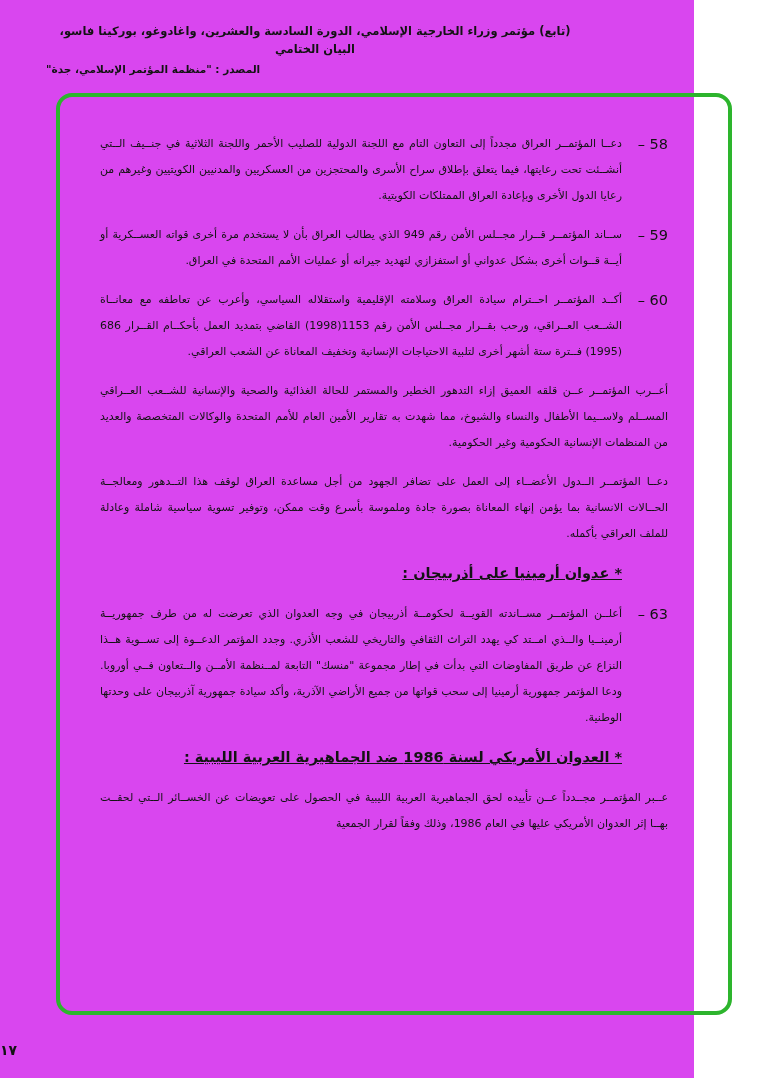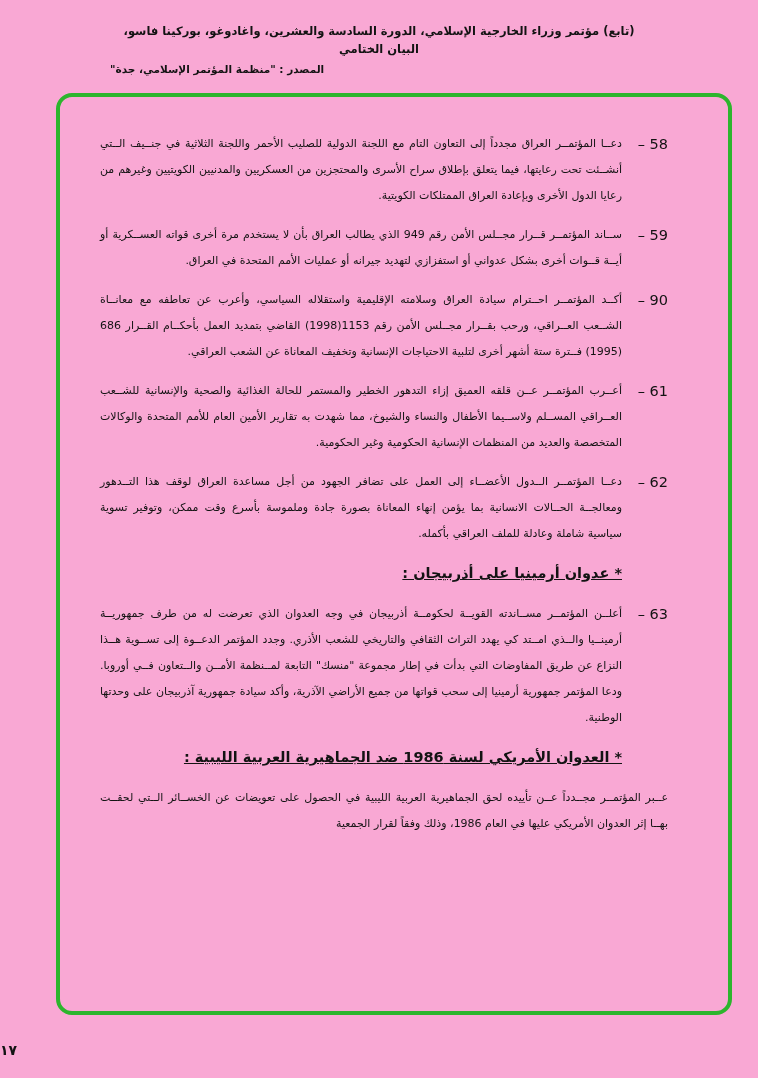--- a/index.html
+++ b/index.html
@@ -4,21 +4,21 @@
 <style>
   * { box-sizing: border-box; }
   html, body { margin: 0; padding: 0; }
   body {
     width: 758px; height: 1078px;
     background: #ffffff;
     font-family: "DejaVu Sans", "DejaVu Serif", sans-serif;
     color: #131313;
     overflow: hidden;
   }
-  .page { position: relative; width: 758px; height: 1078px; background:#f9a8d4; }
+  .page { position: relative; width: 694px; height: 1078px; background:#d946ef; }
 
   
   .header { position: absolute; top: 22px; right: 110px; width: 538px; direction: rtl; }
   .header-line1 { font-size: 11.5px; font-weight: bold; text-align: center; line-height: 1.6; }
   .header-line2 { font-size: 10.5px; font-weight: bold; text-align: left; margin-top: 4px; }
 
   
   .content-box {
     position: absolute; top: 93px; left: 56px;
     width: 676px; height: 922px;
@@ -77,31 +77,29 @@
       <div class="marker">58 –</div>
       <div class="ptext">دعــا المؤتمــر العراق مجدداً إلى التعاون التام مع اللجنة الدولية للصليب الأحمر واللجنة الثلاثية في جنــيف الــتي أنشــئت تحت رعايتها، فيما يتعلق بإطلاق سراح الأسرى والمحتجزين من العسكريين والمدنيين الكويتيين وغيرهم من رعايا الدول الأخرى وبإعادة العراق الممتلكات الكويتية.</div>
     </div>
 
     <div class="para">
       <div class="marker">59 –</div>
       <div class="ptext">ســاند المؤتمــر قــرار مجــلس الأمن رقم 949 الذي يطالب العراق بأن لا يستخدم مرة أخرى قواته العســكرية أو أيــة قــوات أخرى بشكل عدواني أو استفزازي لتهديد جيرانه أو عمليات الأمم المتحدة في العراق.</div>
     </div>
 
     <div class="para">
-      <div class="marker">90 –</div>
+      <div class="marker">60 –</div>
       <div class="ptext">أكــد المؤتمــر احــترام سيادة العراق وسلامته الإقليمية واستقلاله السياسي، وأعرب عن تعاطفه مع معانــاة الشــعب العــراقي، ورحب بقــرار مجــلس الأمن رقم 1153(1998) القاضي بتمديد العمل بأحكــام القــرار 686 (1995) فــترة ستة أشهر أخرى لتلبية الاحتياجات الإنسانية وتخفيف المعاناة عن الشعب العراقي.</div>
     </div>
 
     <div class="para">
-      <div class="marker">61 –</div>
       <div class="ptext">أعــرب المؤتمــر عــن قلقه العميق إزاء التدهور الخطير والمستمر للحالة الغذائية والصحية والإنسانية للشــعب العــراقي المســلم ولاســيما الأطفال والنساء والشيوخ، مما شهدت به تقارير الأمين العام للأمم المتحدة والوكالات المتخصصة والعديد من المنظمات الإنسانية الحكومية وغير الحكومية.</div>
     </div>
 
     <div class="para">
-      <div class="marker">62 –</div>
       <div class="ptext">دعــا المؤتمــر الــدول الأعضــاء إلى العمل على تضافر الجهود من أجل مساعدة العراق لوقف هذا التــدهور ومعالجــة الحــالات الانسانية بما يؤمن إنهاء المعاناة بصورة جادة وملموسة بأسرع وقت ممكن، وتوفير تسوية سياسية شاملة وعادلة للملف العراقي بأكمله.</div>
     </div>
 
     <div class="section-heading">* عدوان أرمينيا على أذربيجان :</div>
 
     <div class="para">
       <div class="marker">63 –</div>
       <div class="ptext">أعلــن المؤتمــر مســاندته القويــة لحكومــة أذربيجان في وجه العدوان الذي تعرضت  له من طرف جمهوريــة أرمينــيا والــذي امــتد كي يهدد التراث الثقافي والتاريخي للشعب الأذري. وجدد المؤتمر الدعــوة إلى تســوية هــذا النزاع عن طريق المفاوضات التي بدأت في إطار مجموعة "منسك" التابعة لمــنظمة الأمــن والــتعاون فــي أوروبا. ودعا المؤتمر جمهورية أرمينيا إلى سحب قواتها من جميع الأراضي الآذرية، وأكد سيادة جمهورية آذربيجان على وحدتها الوطنية.</div>
     </div>
 

